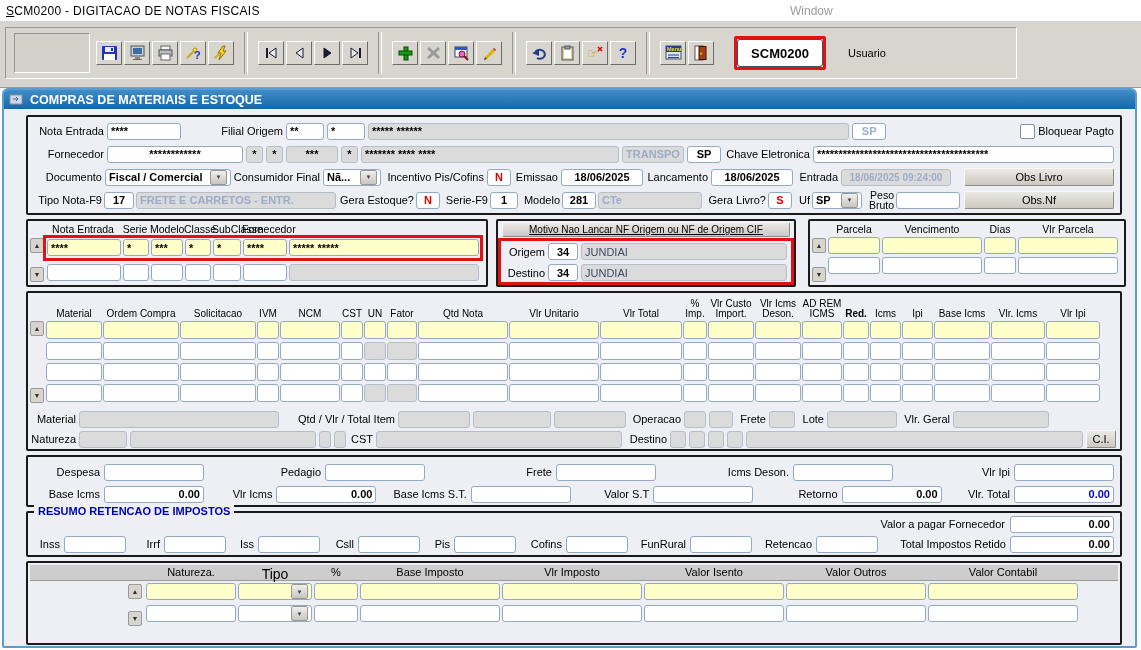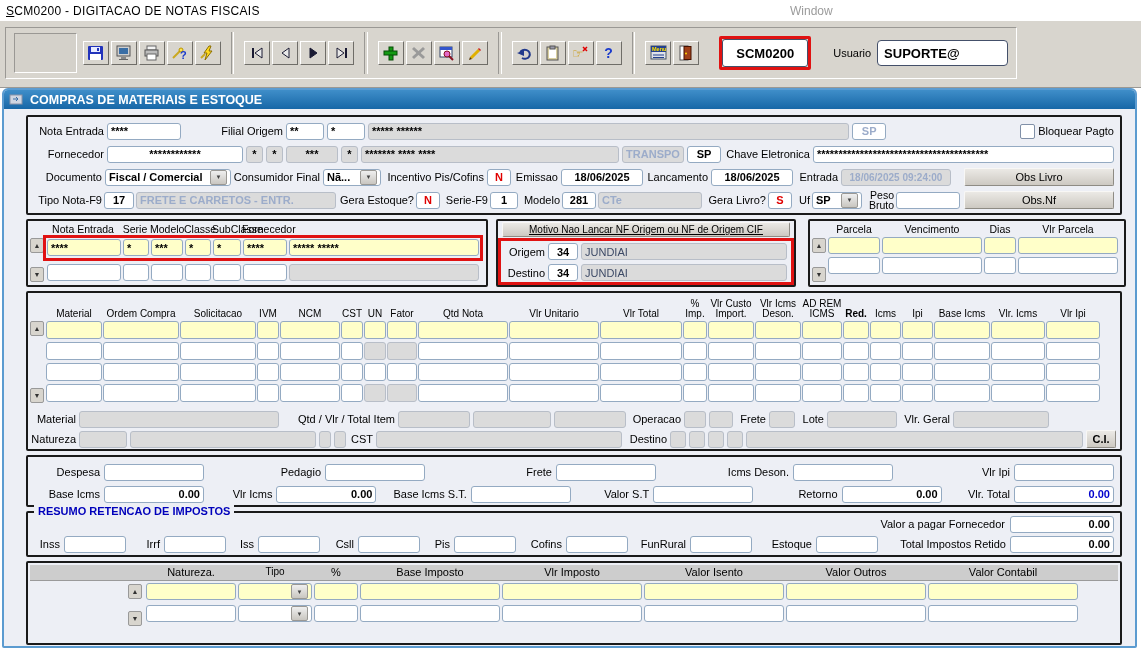--- a/index.html
+++ b/index.html
@@ -213,21 +213,20 @@
             <rect x="2" y="1" width="8" height="14" fill="#fff" stroke="#555"></rect>
             <rect x="6" y="1.5" width="7" height="13" fill="#a04018" stroke="#441100"></rect>
             <circle cx="8" cy="8.5" r="1" fill="#ffd700"></circle>
           </svg>
         </div>
     </div>
     <div class="badge-wrap">
       <div class="badge">SCM0200</div>
     </div>
     <span class="usr-lbl">Usuario</span>
-    <div class="usr-fld">SUPORTE@</div>
   </div>
 </div>
 
 <div class="win">
   <div class="win-title">
     <svg width="15" height="13">
         <rect x="1" y="2" width="12" height="9" fill="#cfd6e2" stroke="#8a93a8"></rect>
         <path d="M4 6 h5 M7 4 l2 2 -2 2" stroke="#3a6ea5" fill="none"></path>
       </svg>
     <span>COMPRAS DE MATERIAIS E ESTOQUE</span>
@@ -531,21 +530,21 @@
         <div class="fld ro" style="width:12px"></div>
         <div class="fld ro" style="width:12px"></div>
         <div class="lbl r" style="width:24px">CST</div>
         <div class="fld ro" style="width:246px"></div>
         <div class="lbl r" style="width:42px">Destino</div>
         <div class="fld ro" style="width:16px"></div>
         <div class="fld ro" style="width:16px"></div>
         <div class="fld ro" style="width:16px"></div>
         <div class="fld ro" style="width:16px"></div>
         <div class="fld ro" style="flex:1"></div>
-        <div class="btn" style="width:30px;font-weight:bold">C.I.</div>
+        <div class="btn" style="width:30px;font-weight:normal">C.I.</div>
       </div>
     </div>
 
     <div class="box" style="left:22px;top:346px;width:1096px;height:52px">
       <div class="row" style="top:6px;justify-content:space-between">
         <div class="grp">
             <div class="lbl r" style="width:66px">Despesa</div>
             <div class="fld" style="width:100px"></div>
           </div>
         <div class="grp">
@@ -607,32 +606,32 @@
           <div class="lbl r" style="width: 20px;">Iss</div>
           <div class="fld " style="width: 62px; margin-right: 4px;"></div>
           <div class="lbl r" style="width: 26px;">Csll</div>
           <div class="fld " style="width: 62px; margin-right: 4px;"></div>
           <div class="lbl r" style="width: 22px;">Pis</div>
           <div class="fld " style="width: 62px; margin-right: 4px;"></div>
           <div class="lbl r" style="width: 38px;">Cofins</div>
           <div class="fld " style="width: 62px; margin-right: 4px;"></div>
           <div class="lbl r" style="width: 50px;">FunRural</div>
           <div class="fld " style="width: 62px; margin-right: 4px;"></div>
-          <div class="lbl r" style="width: 52px;">Estoque</div>
+          <div class="lbl r" style="width: 52px;">Retencao</div>
           <div class="fld " style="width: 62px; margin-right: 4px;"></div>
           <div class="lbl r" style="flex: 1 1 0%;">Total Impostos Retido</div>
           <div class="fld num" style="width: 104px;">0.00</div>
         </div>
     </div>
 
     <div class="box" style="left:22px;top:452px;width:1096px;height:84px">
       <div class="band"></div>
       <div id="imp-headers" style="position:absolute;left:118px;top:3px;display:flex">
           <div class="hc" style="width: 90px; margin-right: 2px; font-size: 11px;">Natureza.</div>
-          <div class="hc" style="width: 74px; margin-right: 2px; font-size: 10px;">Tipo</div>
+          <div class="hc" style="width: 74px; margin-right: 2px; font-size: 14px;">Tipo</div>
           <div class="hc" style="width: 44px; margin-right: 2px; font-size: 11px;">%</div>
           <div class="hc" style="width: 140px; margin-right: 2px; font-size: 11px;">Base Imposto</div>
           <div class="hc" style="width: 140px; margin-right: 2px; font-size: 11px;">Vlr Imposto</div>
           <div class="hc" style="width: 140px; margin-right: 2px; font-size: 11px;">Valor Isento</div>
           <div class="hc" style="width: 140px; margin-right: 2px; font-size: 11px;">Valor Outros</div>
           <div class="hc" style="width: 150px; margin-right: 2px; font-size: 11px;">Valor Contabil</div>
         </div>
       <div class="spin" style="left:100px;top:21px;height:42px">
         <div class="spbtn">▲</div>
         <div class="spbtn">▼</div>

